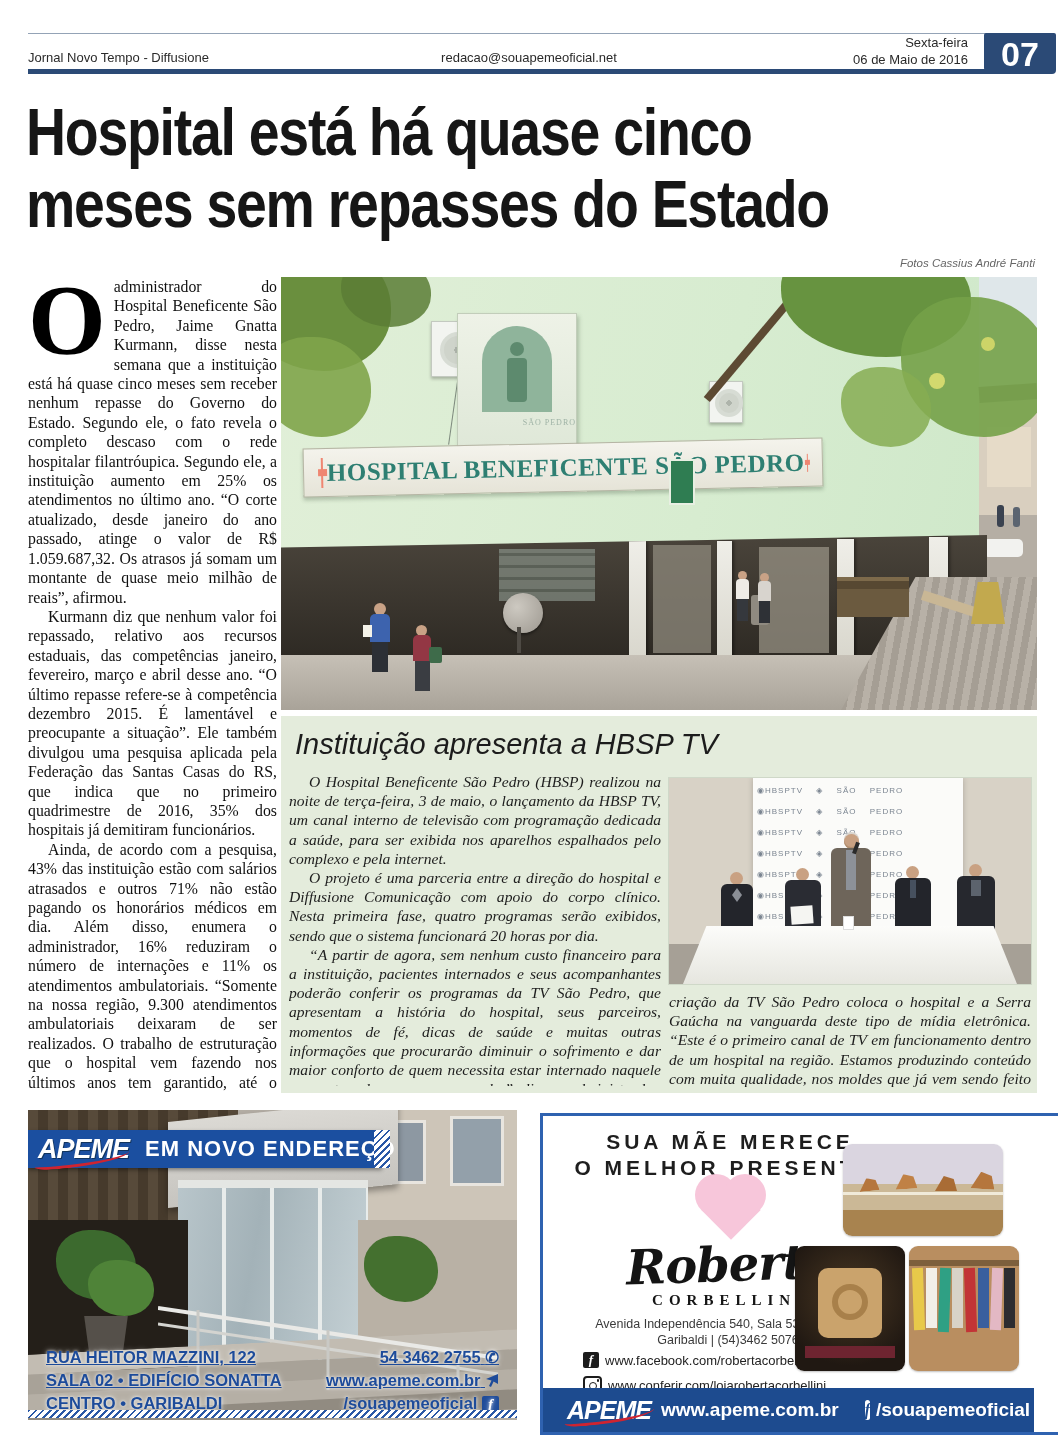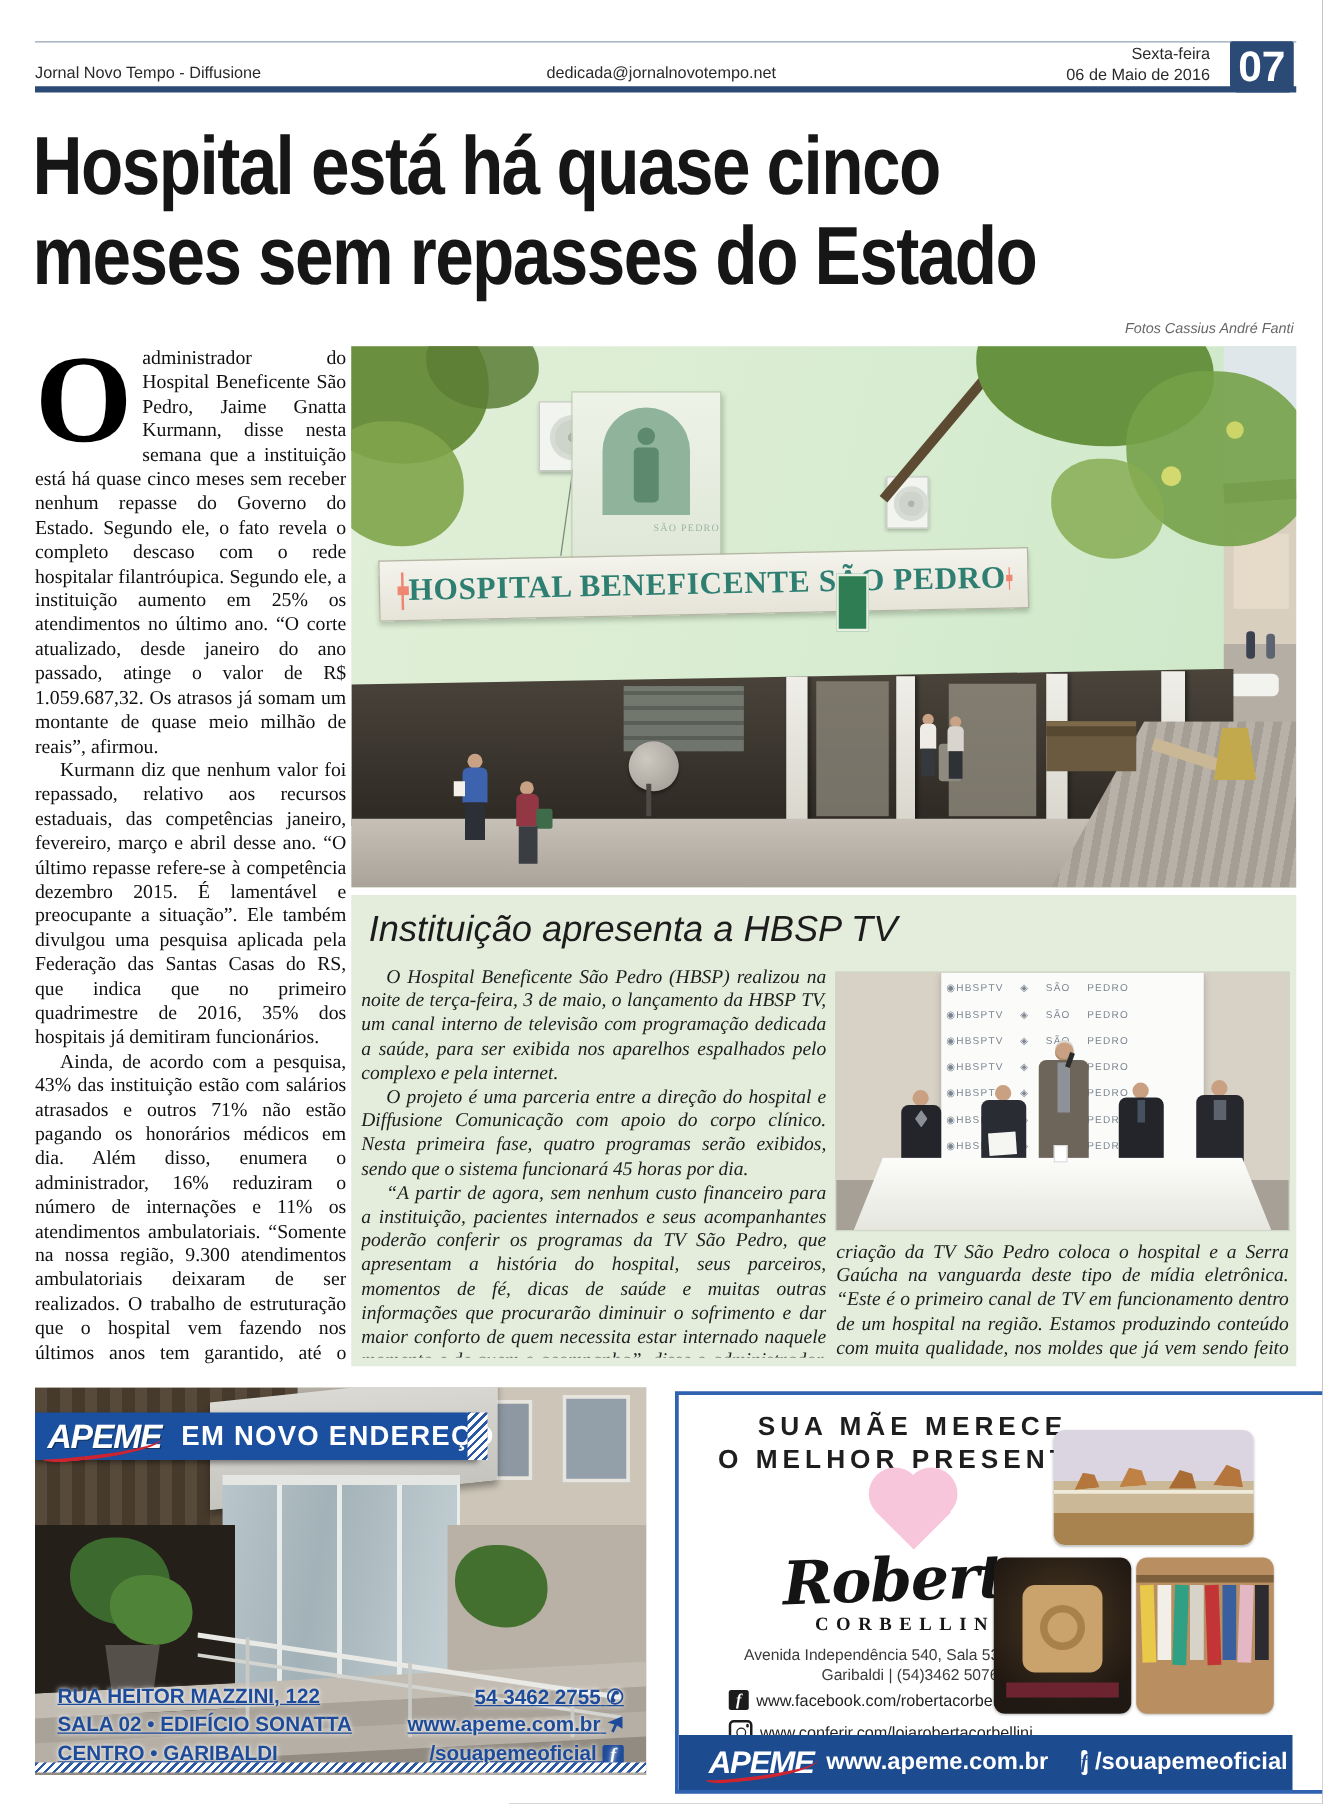--- a/index.html
+++ b/index.html
@@ -6,21 +6,21 @@
   .page{width:1058px;height:1443px;position:relative;background:#fff;margin:0 auto;
         font-family:"Liberation Serif",serif;overflow:hidden;}
   .a{position:absolute;}
   
   .hdr-thin{left:28px;top:33px;width:1009px;height:1px;background:#94a3b6;}
   .hdr-thick{left:28px;top:69px;width:1009px;height:5px;background:#2b4a76;}
   .hdr-txt{font-family:"Liberation Sans",sans-serif;font-size:13px;color:#2a2a2a;}
   .hdr-journal{left:28px;top:50px;}
   .hdr-email{left:0;top:50px;width:1058px;text-align:center;}
   .hdr-right{right:90px;top:34px;text-align:right;line-height:17px;}
-  .hdr-page{left:984px;top:33px;width:51px;height:41px;background:#2b4a76;color:#fff;
+  .hdr-page{left:984px;top:33px;width:72px;height:41px;background:#2b4a76;color:#fff;
             font-family:"Liberation Sans",sans-serif;font-weight:700;font-size:34px;
             text-align:center;line-height:42px;border-radius:2px 2px 4px 6px;}
   
   .headline{left:26px;top:96px;font-family:"Liberation Sans",sans-serif;font-weight:700;
             color:#161616;font-size:66px;line-height:72px;}
   .headline span{display:inline-block;transform:scaleX(.84);transform-origin:0 50%;
                  white-space:nowrap;letter-spacing:-1.5px;}
   .credit{right:23px;top:257px;font-family:"Liberation Sans",sans-serif;font-style:italic;
           font-size:11.5px;color:#666;}
   
@@ -83,21 +83,21 @@
   .ig-icon:after{content:"";position:absolute;right:1px;top:1px;width:2.5px;height:2.5px;
                  background:#1c1c1c;border-radius:50%;}
 </style>
 </head>
 <body>
 
 <div class="page">
 
   <div class="a hdr-thin"></div>
   <div class="a hdr-txt hdr-journal">Jornal Novo Tempo - Diffusione</div>
-  <div class="a hdr-txt hdr-email">dedicada@jornalnovotempo.net</div>
+  <div class="a hdr-txt hdr-email">redacao@souapemeoficial.net</div>
   <div class="a hdr-txt hdr-right">
     <div>Sexta-feira</div>
     <div>06 de Maio de 2016</div>
   </div>
   <div class="a hdr-page">07</div>
   <div class="a hdr-thick"></div>
 
   <h1 class="a headline" style="margin:0">
     <span>Hospital está há quase cinco</span><br>
     <span>meses sem repasses do Estado</span>
@@ -197,21 +197,21 @@
     <div class="a" style="left:648px;top:96px;width:16px;height:16px;border-radius:50%;background:#d3d96e;"></div>
     <div class="a" style="left:700px;top:60px;width:14px;height:14px;border-radius:50%;background:#cdd468;"></div>
 
     <div class="a" style="left:388px;top:182px;width:22px;height:42px;background:#2f7d52;border:2px solid #e8efe2;"></div>
   </div>
 
   <div class="a box">
     <div class="a box-title">Instituição apresenta a HBSP TV</div>
     <div class="a box-col" style="left:8px;top:56px;width:372px;height:314px;overflow:hidden;">
       <p>O Hospital Beneficente São Pedro (HBSP) realizou na noite de terça-feira, 3 de maio, o lançamento da HBSP TV, um canal interno de televisão com programação dedicada a saúde, para ser exibida nos aparelhos espalhados pelo complexo e pela internet.</p>
-      <p>O projeto é uma parceria entre a direção do hospital e Diffusione Comunicação com apoio do corpo clínico. Nesta primeira fase, quatro programas serão exibidos, sendo que o sistema funcionará 45 horas por dia.</p>
+      <p>O projeto é uma parceria entre a direção do hospital e Diffusione Comunicação com apoio do corpo clínico. Nesta primeira fase, quatro programas serão exibidos, sendo que o sistema funcionará 20 horas por dia.</p>
       <p>“A partir de agora, sem nenhum custo financeiro para a instituição, pacientes internados e seus acompanhantes poderão conferir os programas da TV São Pedro, que apresentam a história do hospital, seus parceiros, momentos de fé, dicas de saúde e muitas outras informações que procurarão diminuir o sofrimento e dar maior conforto de quem necessita estar internado naquele momento e de quem o acompanha”, disse o administrador, Jaime Gnatta Kurmann.</p>
 
     </div>
 
     <div class="conf a">
       <div class="a" style="left:0;bottom:0;width:362px;height:40px;background:linear-gradient(#b3ad a1,#a6a096);background:#a6a096;"></div>
       <div class="a" style="left:84px;top:0;width:210px;height:152px;background:#fbfbf9;box-shadow:0 0 6px rgba(0,0,0,.2);">
         <div class="banner-pat a" style="left:4px;top:2px;width:202px;height:148px;">◉HBSPTV   ◈ SÃO PEDRO   ◉HBSPTV   ◈ SÃO PEDRO   ◉HBSPTV   ◈ SÃO PEDRO   ◉HBSPTV   ◈ SÃO PEDRO   ◉HBSPTV   ◈ SÃO PEDRO   ◉HBSPTV   ◈ SÃO PEDRO   ◉HBSPTV   ◈ SÃO PEDRO   ◉HBSPTV   ◈ SÃO PEDRO   ◉HBSPTV   ◈ SÃO PEDRO   ◉HBSPTV   ◈ SÃO PEDRO   ◉HBSPTV   ◈ SÃO PEDRO   ◉HBSPTV   ◈ SÃO PEDRO   ◉HBSPTV   ◈ SÃO PEDRO   ◉HBSPTV   ◈ SÃO PEDRO   ◉HBSPTV   ◈ SÃO PEDRO   ◉HBSPTV   ◈ SÃO PEDRO   ◉HBSPTV   ◈ SÃO PEDRO   ◉HBSPTV   ◈ SÃO PEDRO   ◉HBSPTV   ◈ SÃO PEDRO   ◉HBSPTV   ◈ SÃO PEDRO   ◉HBSPTV   ◈ SÃO PEDRO   ◉HBSPTV   ◈ SÃO PEDRO   ◉HBSPTV   ◈ SÃO PEDRO   ◉HBSPTV   ◈ SÃO PEDRO   ◉HBSPTV   ◈ SÃO PEDRO   ◉HBSPTV   ◈ SÃO PEDRO   ◉HBSPTV   ◈ SÃO PEDRO   ◉HBSPTV   ◈ SÃO PEDRO   ◉HBSPTV   ◈ SÃO PEDRO   ◉HBSPTV   ◈ SÃO PEDRO   ◉HBSPTV   ◈ SÃO PEDRO   ◉HBSPTV   ◈ SÃO PEDRO   ◉HBSPTV   ◈ SÃO PEDRO   ◉HBSPTV   ◈ SÃO PEDRO   ◉HBSPTV   ◈ SÃO PEDRO   ◉HBSPTV   ◈ SÃO PEDRO   ◉HBSPTV   ◈ SÃO PEDRO   ◉HBSPTV   ◈ SÃO PEDRO   ◉HBSPTV   ◈ SÃO PEDRO   ◉HBSPTV   ◈ SÃO PEDRO  </div>
       </div>
 

